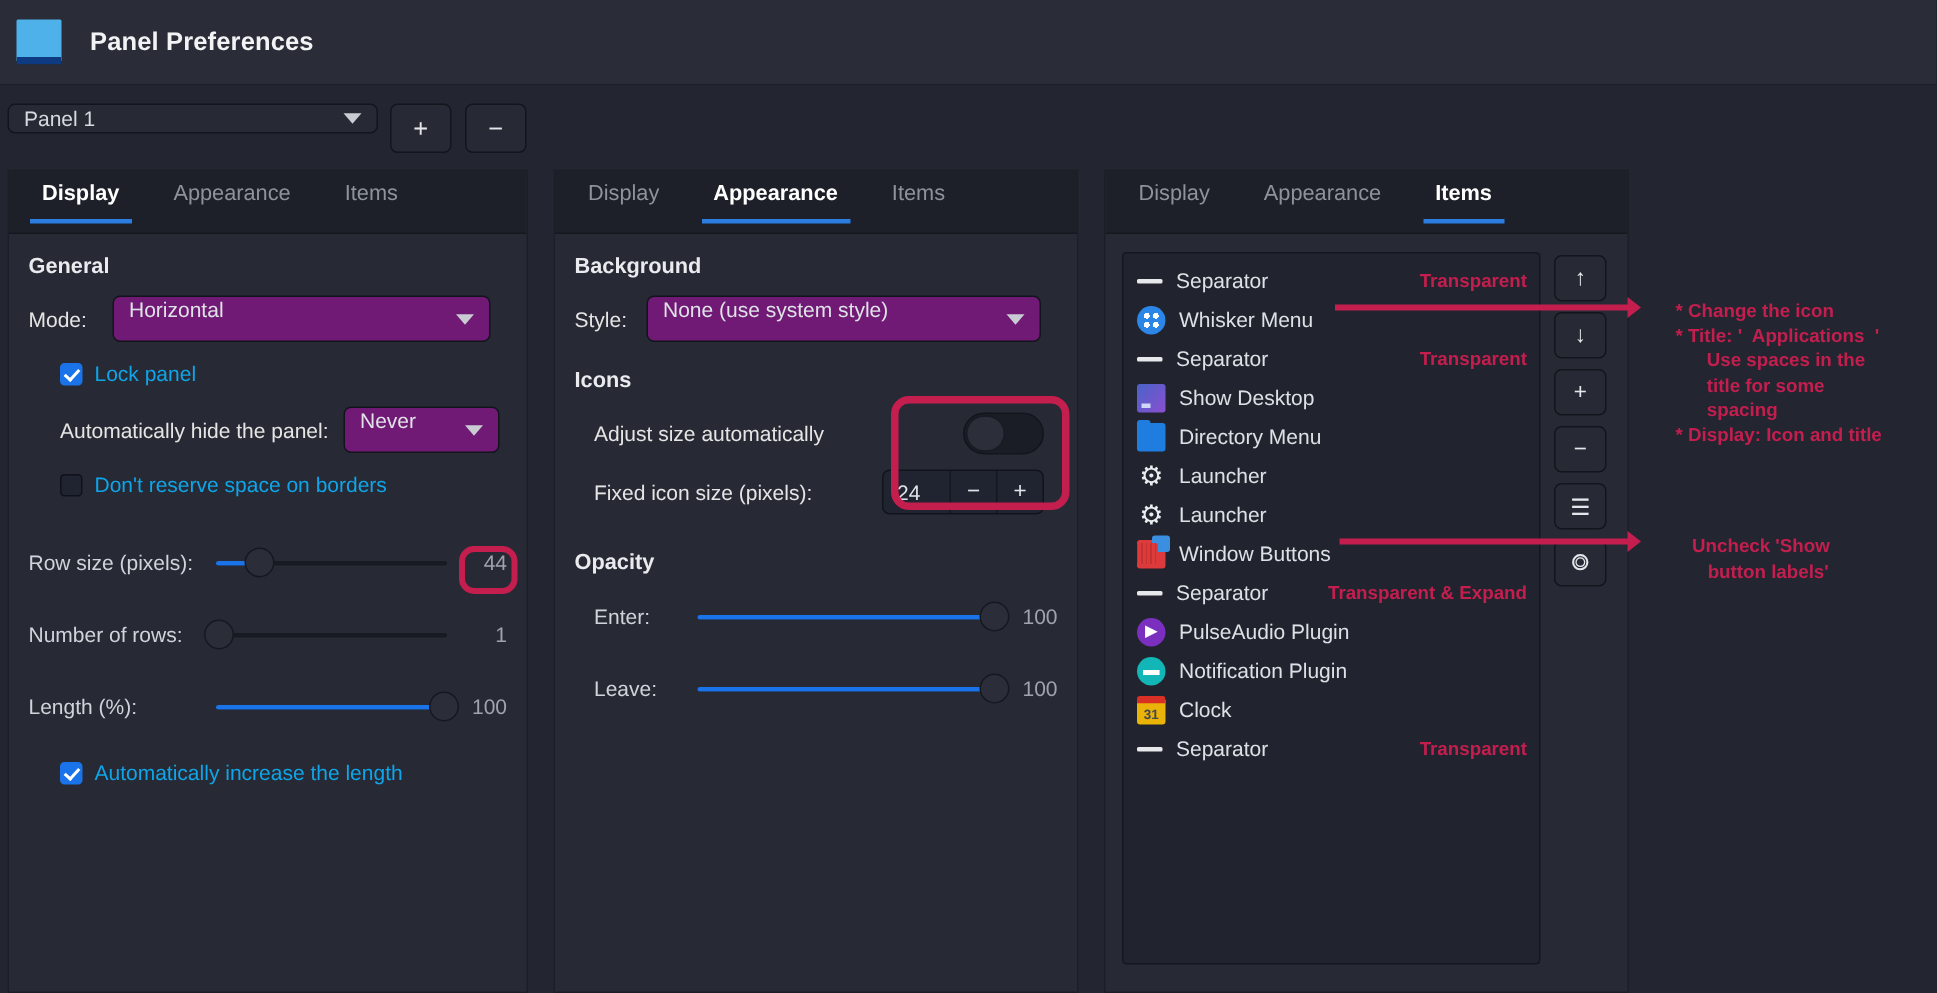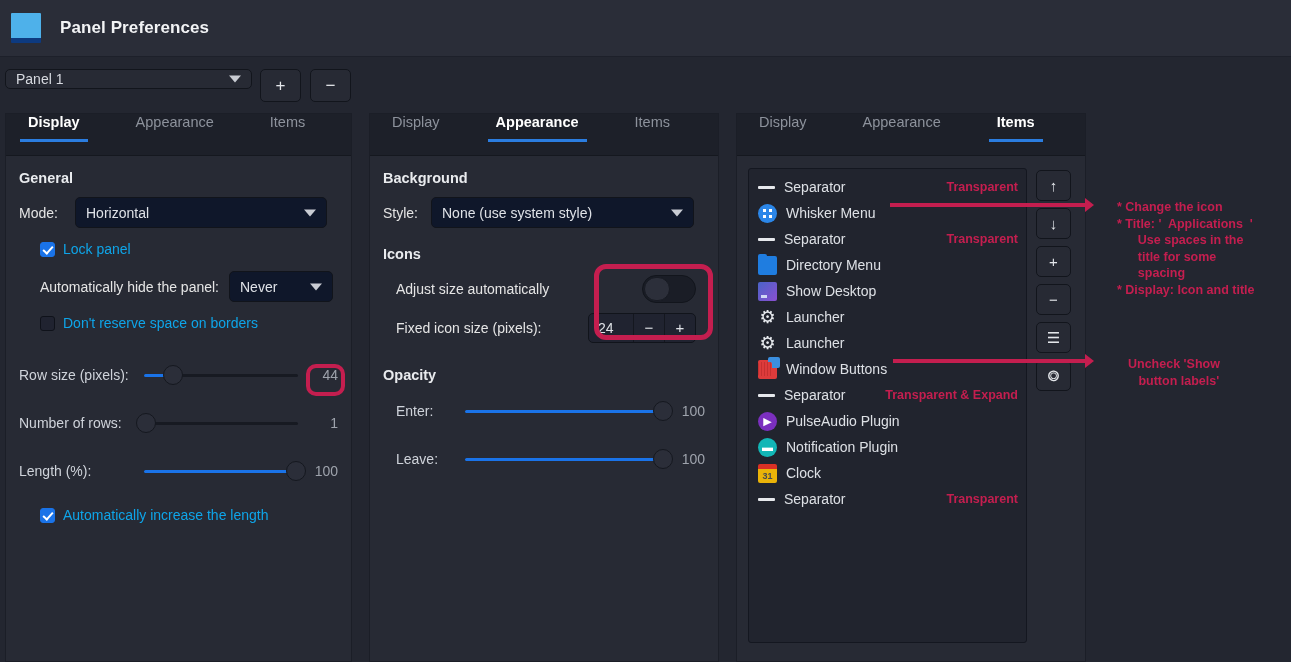--- a/index.html
+++ b/index.html
@@ -52,43 +52,42 @@
   .col {
     position: absolute; top: 113px; height: 549px;
     background: #272a34; border: 1px solid #1b1e27;
   }
   .col-left   { left: 5px;   width: 347px; }
   .col-mid    { left: 369px; width: 350px; }
   .col-right  { left: 736px; width: 350px; }
 
   .tabs {
     position: relative; height: 42px; background: #1d2029;
-    display: flex; align-items: flex-start; padding-left: 14px;
+    display: flex; align-items: center; padding-left: 14px;
     border-bottom: 1px solid #15181f;
-    gap: 20px;
   }
   .tab {
     position: relative; font-size: 14.5px; color: #8d929c;
     padding: 0 8px 11px 8px; margin-right: 20px;
   }
   .tab.active { color: #ffffff; font-weight: bold; }
   .tab.active::after {
     content: ""; position: absolute; left: 0; right: 0; bottom: -1px;
     height: 3px; background: #2b7de0;
   }
   .pane { position: relative; padding: 14px 13px 0 13px; height: calc(100% - 42px); }
 
   .section-title { font-size: 14.5px; font-weight: bold; color: #e9ebee; margin-bottom: 11px; }
   .row { display: flex; align-items: center; height: 31px; margin-bottom: 8px; }
   .lbl { font-size: 14px; color: #e5e5e5; }
 
   .select {
-    position: relative; height: 31px; background: #0f172a;
+    position: relative; height: 31px; background: #701a75;
     border: 1px solid #11141b; border-radius: 5px;
-    display: flex; align-items: center; padding: 0 26px 0 10px;
+    display: flex; padding: 0 26px 0 10px;
     font-size: 14px; color: #dfe2e7;
   }
 
   .chk-row { display: flex; align-items: center; height: 26px; margin-bottom: 9px; }
   .chk {
     width: 15px; height: 15px; border-radius: 3px; margin-right: 8px; flex: none;
     border: 1px solid #0f121a; background: #202330;
   }
   .chk.on { background: #1a73e8; border-color: #1a73e8; position: relative; }
   .chk.on::after {
@@ -352,26 +351,26 @@
             <div class="item">
               <span class="ico ico-whisker"></span>
               <span class="nm">Whisker Menu</span>
             </div>
             <div class="item">
               <span class="ico ico-sep"></span>
               <span class="nm">Separator</span>
               <span class="tag">Transparent</span>
             </div>
             <div class="item">
+              <span class="ico ico-desktop"></span>
+              <span class="nm">Show Desktop</span>
+            </div>
+            <div class="item">
               <span class="ico ico-folder"></span>
               <span class="nm">Directory Menu</span>
-            </div>
-            <div class="item">
-              <span class="ico ico-desktop"></span>
-              <span class="nm">Show Desktop</span>
             </div>
             <div class="item">
               <span class="ico ico-gear">⚙</span>
               <span class="nm">Launcher</span>
             </div>
             <div class="item">
               <span class="ico ico-gear">⚙</span>
               <span class="nm">Launcher</span>
             </div>
             <div class="item">

